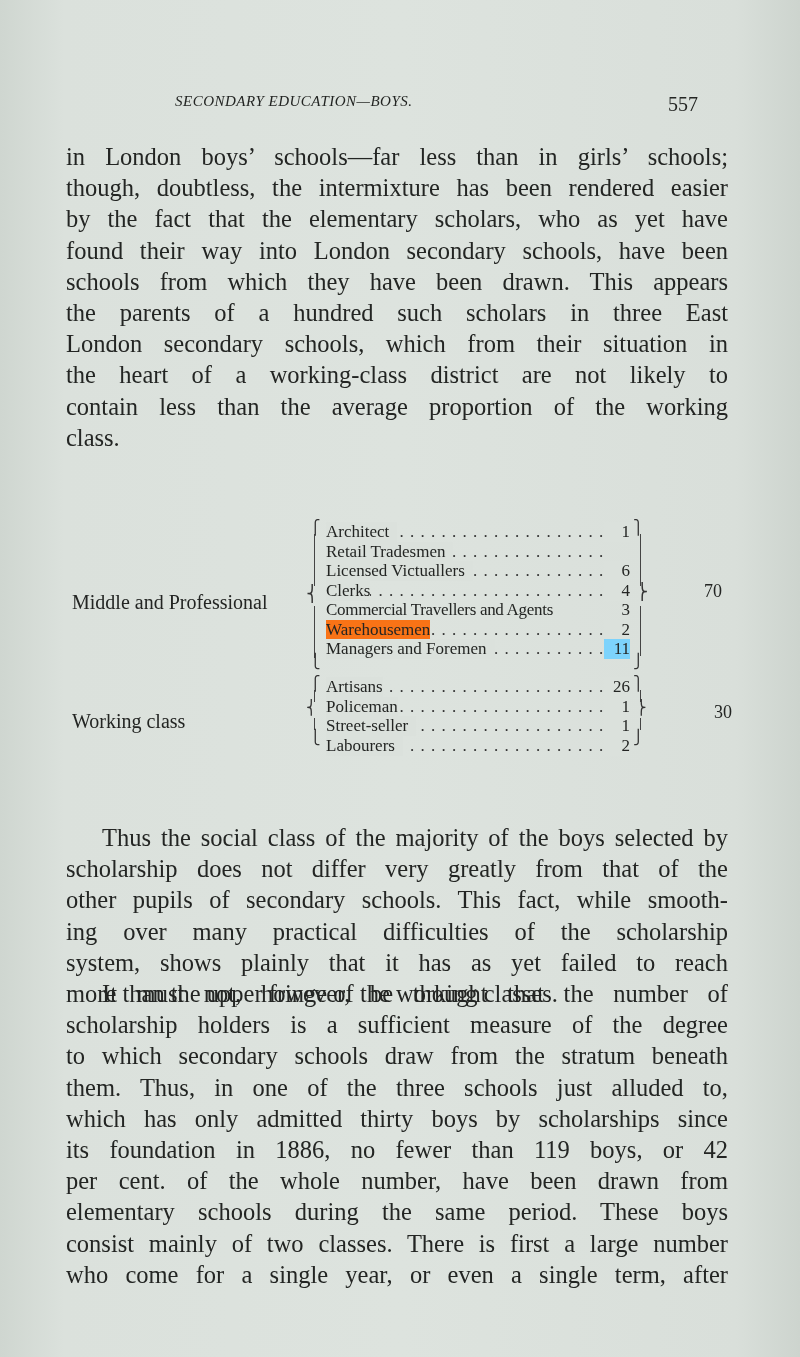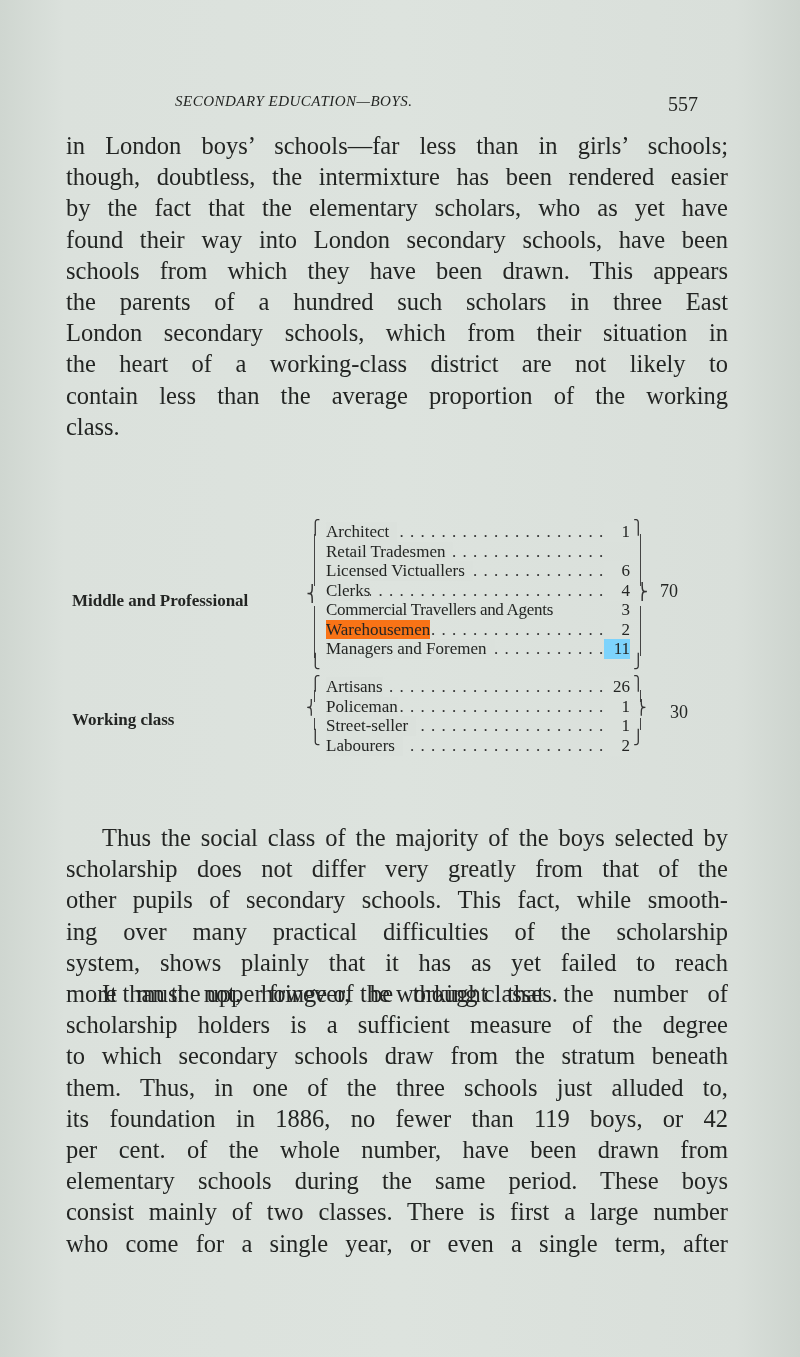--- a/index.html
+++ b/index.html
@@ -26,46 +26,46 @@
     .para {
       position: absolute; left: 66px; width: 662px;
       font-family: "Liberation Serif", serif;
       font-size: 24.5px; line-height: 31.2px;
       text-align: justify; text-align-last: left;
       margin: 0;
     }
     .para .ln { display: block; text-align: justify; text-align-last: justify; white-space: nowrap; }
     .para .ln.last { text-align-last: left; }
     .para .ln.indent { padding-left: 36px; }
-    #p1 { top: 130px; }
+    #p1 { top: 141px; }
     #p2 { top: 822px; }
     #p3 { top: 978px; }
 
     .table {
       position: absolute; left: 0; top: 520px; width: 800px; height: 190px;
       font-family: "Liberation Serif", serif; font-size: 17px;
     }
     .group-label {
-      position: absolute; left: 72px; font-size: 17px; font-weight: bold;
+      position: absolute; left: 72px; font-size: 20px;
     }
     .rows { position: absolute; left: 326px; }
     .row {
       position: absolute; left: 0; width: 304px; height: 19px; white-space: nowrap;
     }
     .row .name { position: absolute; left: 0; top: 0; background: transparent; }
     .row .dots {
       position: absolute; left: 0; right: 20px; top: 0; overflow: hidden;
       color: #333;
       letter-spacing: 1px;
     }
     .row .val { position: absolute; right: 0; top: 0; text-align: right; min-width: 22px; }
     .brace {
       position: absolute; color: #333; font-family: "DejaVu Serif", serif;
     }
-    .total { position: absolute; font-size: 18px; }
+    .total { position: absolute; font-size: 18px; margin-left: 44px; }
     .bar { position: absolute; border-left: 1.5px solid #444; }
   </style>
 </head>
 <body>
 
 <div class="header">
   <span class="running-head">SECONDARY EDUCATION—BOYS.</span>
   <span class="page-number">557</span>
 </div>
 
@@ -180,18 +180,19 @@
   <span class="ln">ing over many practical difficulties of the scholarship</span>
   <span class="ln">system, shows plainly that it has as yet failed to reach</span>
   <span class="ln last">more than the upper fringe of the working classes.</span>
 </div>
 
 <div class="para" id="p3">
   <span class="ln indent">It must not, however, be thought that the number of</span>
   <span class="ln">scholarship holders is a sufficient measure of the degree</span>
   <span class="ln">to which secondary schools draw from the stratum beneath</span>
   <span class="ln">them. Thus, in one of the three schools just alluded to,</span>
+  <span class="ln">which has only admitted thirty boys by scholarships since</span>
   <span class="ln">its foundation in 1886, no fewer than 119 boys, or 42</span>
   <span class="ln">per cent. of the whole number, have been drawn from</span>
   <span class="ln">elementary schools during the same period. These boys</span>
   <span class="ln">consist mainly of two classes. There is first a large number</span>
   <span class="ln">who come for a single year, or even a single term, after</span>
 </div>
 
 </body></html>

